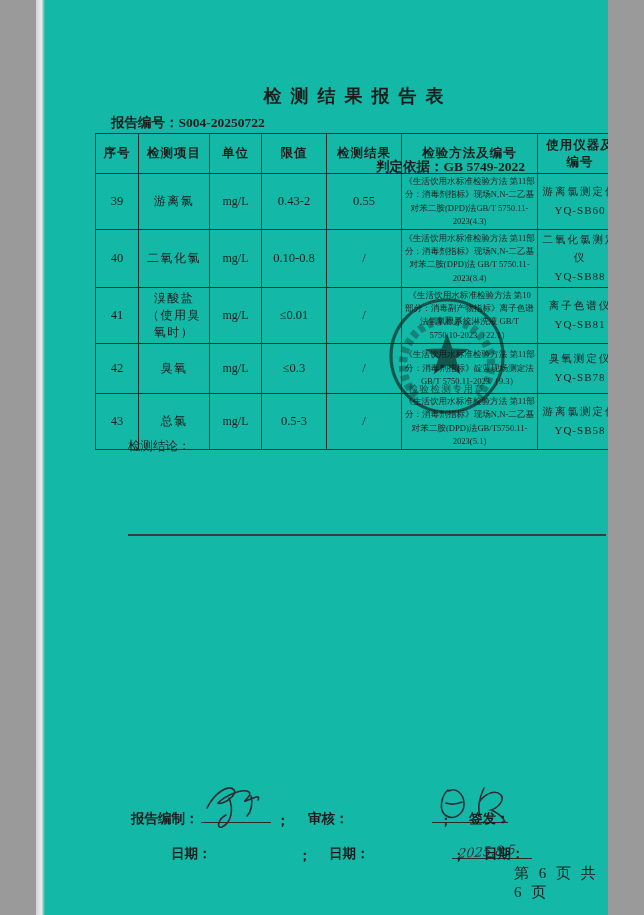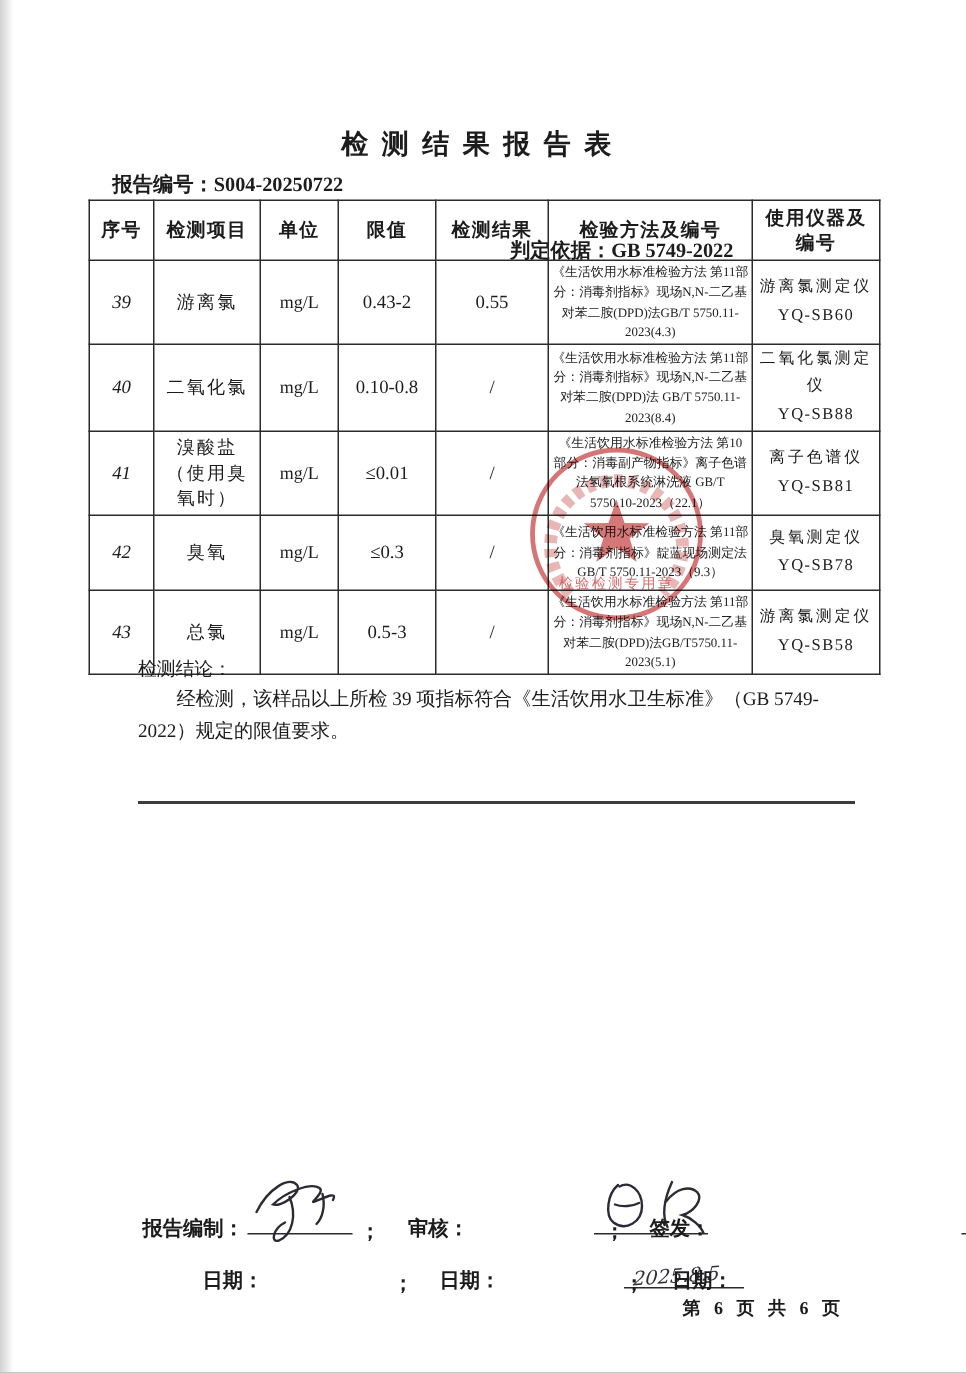--- a/index.html
+++ b/index.html
@@ -1,17 +1,17 @@
 <!DOCTYPE html>
 <html><head>
 <meta charset="utf-8">
 <style>
   html,body{margin:0;padding:0;background:#9a9a9a;}
   .page{
-    position:relative;width:644px;height:915px;background:#ffffff;
+    position:relative;width:572px;height:915px;background:#14b8a6;
     margin:0 auto;overflow:hidden;
     font-family:"Liberation Serif","DejaVu Serif",serif;color:#1c1c1c;
   }
   .scan-edge{position:absolute;left:0;top:0;width:9px;height:915px;
     background:linear-gradient(90deg,#d2d2d2,#ececec 60%,rgba(255,255,255,0));}
   .doc-title{position:absolute;left:0;top:84px;width:644px;text-align:center;
     font-size:18px;font-weight:bold;letter-spacing:9px;}
   .meta-line{position:absolute;top:114px;left:0;width:644px;font-size:13.5px;font-weight:bold;}
   .meta-left{position:absolute;left:75px;top:0;}
   .meta-right{position:absolute;left:340px;top:0;margin-top:44px;}
@@ -20,21 +20,21 @@
   table.result td,table.result th{border:1px solid #2b2b2b;text-align:center;
     vertical-align:middle;padding:1px 2px;overflow:hidden;}
   table.result{border:1.5px solid #222;}
   th{font-size:12.5px;font-weight:bold;letter-spacing:1px;}
   tr.hdr{height:40px;}
   tbody tr:nth-child(1){height:56px;}
   tbody tr:nth-child(2){height:51px;}
   tbody tr:nth-child(3){height:53px;}
   tbody tr:nth-child(4){height:50px;}
   tbody tr:nth-child(5){height:49px;}
-  td.c-no{font-size:12.5px;font-style:italic;}
+  td.c-no{font-size:12.5px;}
   td.c-item{font-size:12px;letter-spacing:1.5px;padding:1px 6px;}
   td.c-unit{font-size:12px;}
   td.c-limit{font-size:12.5px;}
   td.c-result{font-size:12.5px;}
   td.c-method{font-size:8.6px;line-height:1.55;padding:1px 2px;color:#222;}
   td.c-instr{font-size:10.5px;letter-spacing:2px;line-height:1.7;}
   .instr-code{display:block;font-size:11px;letter-spacing:1px;font-weight:normal;}
   .conclusion-label{position:absolute;left:92px;top:438px;font-size:12.5px;}
   .conclusion-text{position:absolute;left:92px;top:456px;width:488px;font-size:12.8px;
     line-height:1.65;text-indent:2em;}
@@ -44,22 +44,22 @@
   .stamp{position:absolute;left:350px;top:297px;width:122px;height:122px;
     mix-blend-mode:multiply;opacity:.88;pointer-events:none;}
   .footer{position:absolute;left:0;top:800px;width:644px;font-size:13.5px;font-weight:bold;}
   .f-item{position:absolute;white-space:nowrap;}
   .u-line{display:inline-block;border-bottom:1.2px solid #2b2b2b;height:16px;
     vertical-align:bottom;position:relative;}
   .sig{position:absolute;left:0;bottom:-8px;}
   .hand-date{position:absolute;left:6px;bottom:-1px;font-family:"DejaVu Serif",serif;
     font-style:italic;font-weight:normal;font-size:13px;color:#2e2e38;
     transform:rotate(-4deg) skewX(-8deg);white-space:nowrap;}
-  .page-info{position:absolute;left:455px;top:864px;font-size:12px;letter-spacing:3px;
-    font-weight:bold;}
+  .page-info{position:absolute;left:478px;top:864px;font-size:15px;letter-spacing:3px;
+    font-weight:normal;}
 </style>
 </head>
 <body>
 
 <div class="page">
   <div class="scan-edge"></div>
 
   <div class="doc-title">检测结果报告表</div>
 
   <div class="meta-line">
@@ -138,21 +138,20 @@
   </table>
 
   <svg class="stamp" viewBox="0 0 122 122" width="122" height="122">
     <circle cx="61" cy="59" r="56" fill="none" stroke="#c43a3a" stroke-width="3.2" opacity="0.8"></circle>
     <path d="M 30.2 98.8 A 44 44 0 1 1 91.8 98.8" fill="none" stroke="#c43a3a" stroke-width="8.5" stroke-dasharray="5.5 3.8" opacity="0.42"></path>
     <polygon fill="#c43a3a" opacity="0.78" points="61,36 66.4,51.6 82.9,51.9 69.8,61.8 74.5,77.6 61,68.2 47.5,77.6 52.2,61.8 39.1,51.9 55.6,51.6"></polygon>
     <text x="61" y="95" text-anchor="middle" font-size="9.5" letter-spacing="1.5" fill="#c43a3a" opacity="0.85" font-family="Liberation Serif, serif" id="stamp-text">检验检测专用章</text>
   </svg>
 
   <div class="conclusion-label">检测结论：</div>
-  <div class="conclusion-text">经检测，该样品以上所检 39 项指标符合《生活饮用水卫生标准》（GB 5749-2022）规定的限值要求。</div>
   <div class="divider"></div>
 
   <div class="footer">
     
     <span class="f-item" style="left:95px;top:10px;">报告编制：</span>
     <span class="f-item u-line" style="left:165px;top:6px;width:70px;">
       <svg class="sig" width="78" height="52" viewBox="0 0 78 52">
         <g fill="none" stroke="#2b2b35" stroke-width="1.6" stroke-linecap="round">
           <path d="M6,30 C14,14 28,6 33,12 C37,17 22,27 17,25 C25,17 42,10 48,14 C52,17 40,25 45,23 C52,20 60,16 57,22"></path>
           <path d="M28,20 C33,32 30,45 21,49 C15,51 17,41 25,37"></path>

